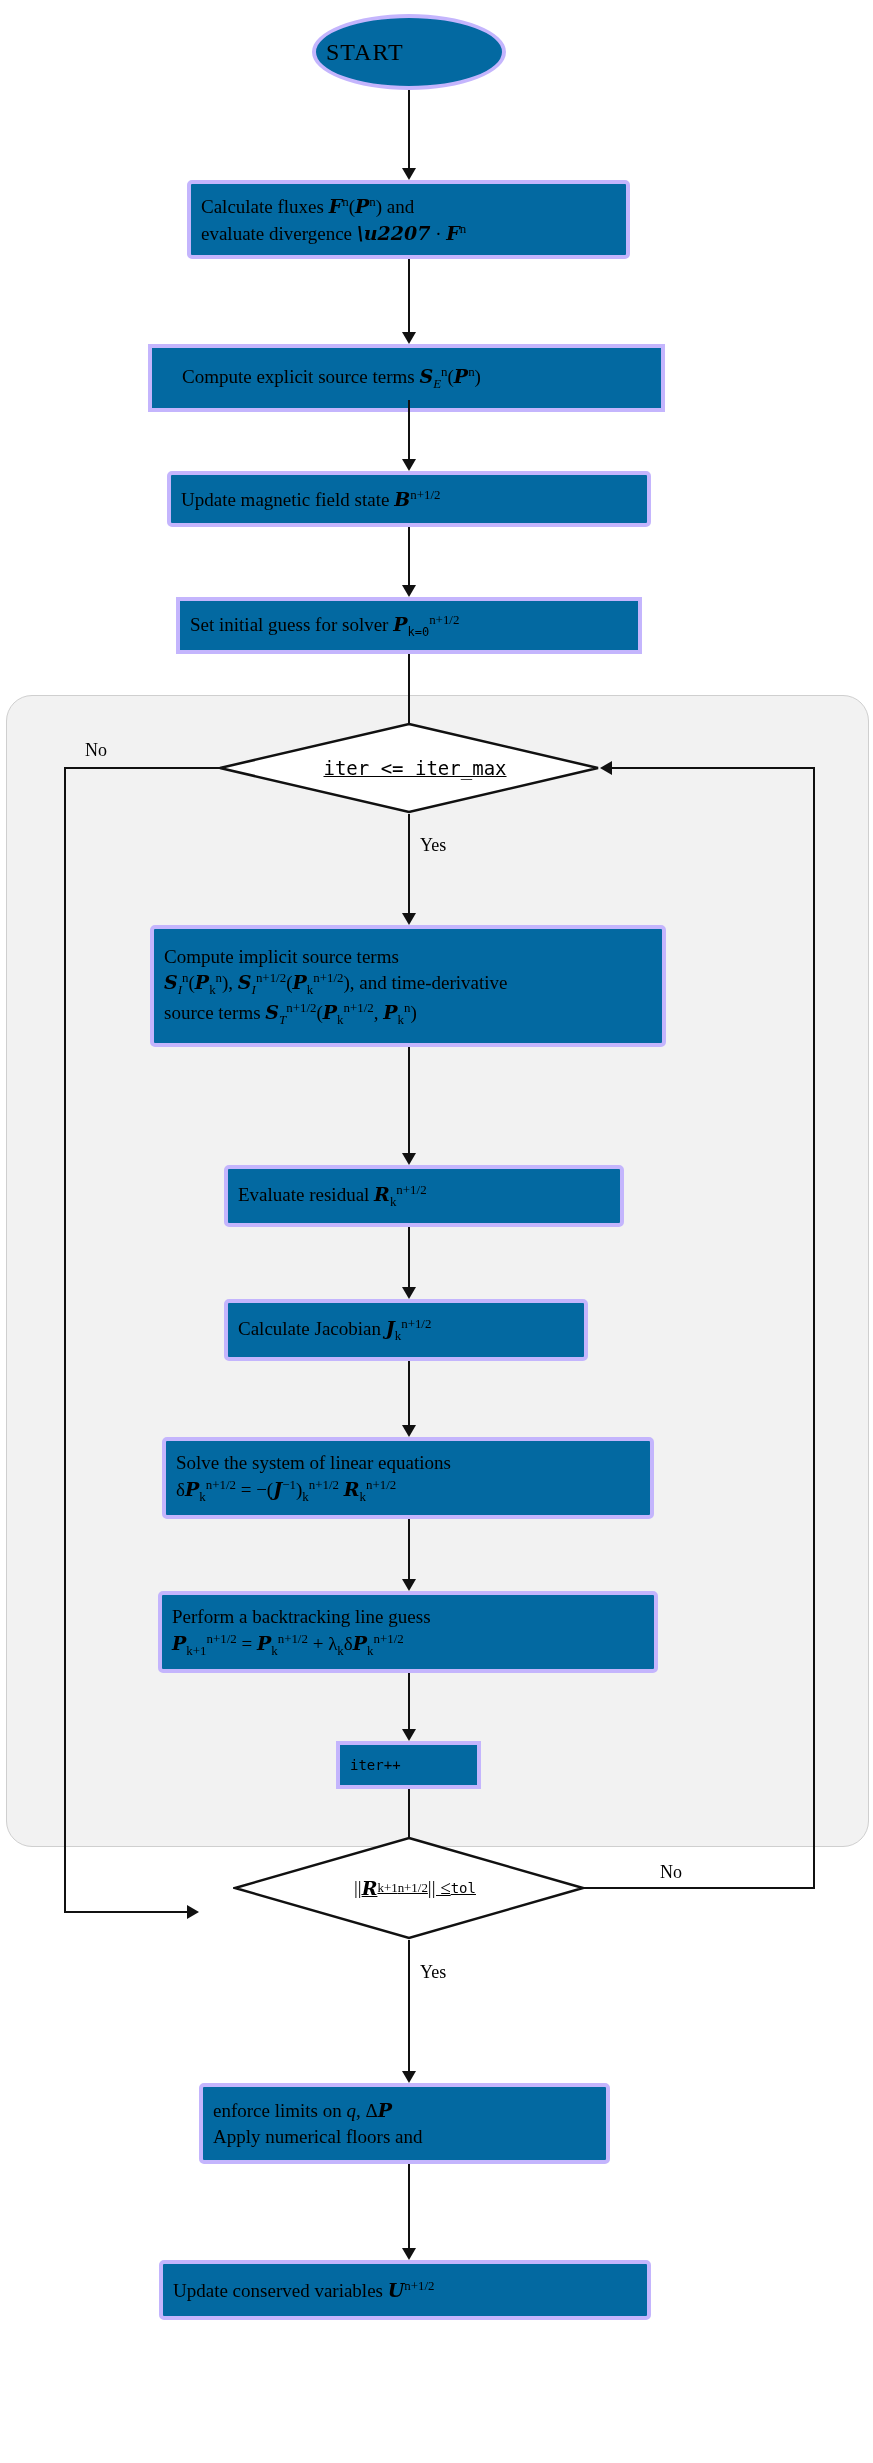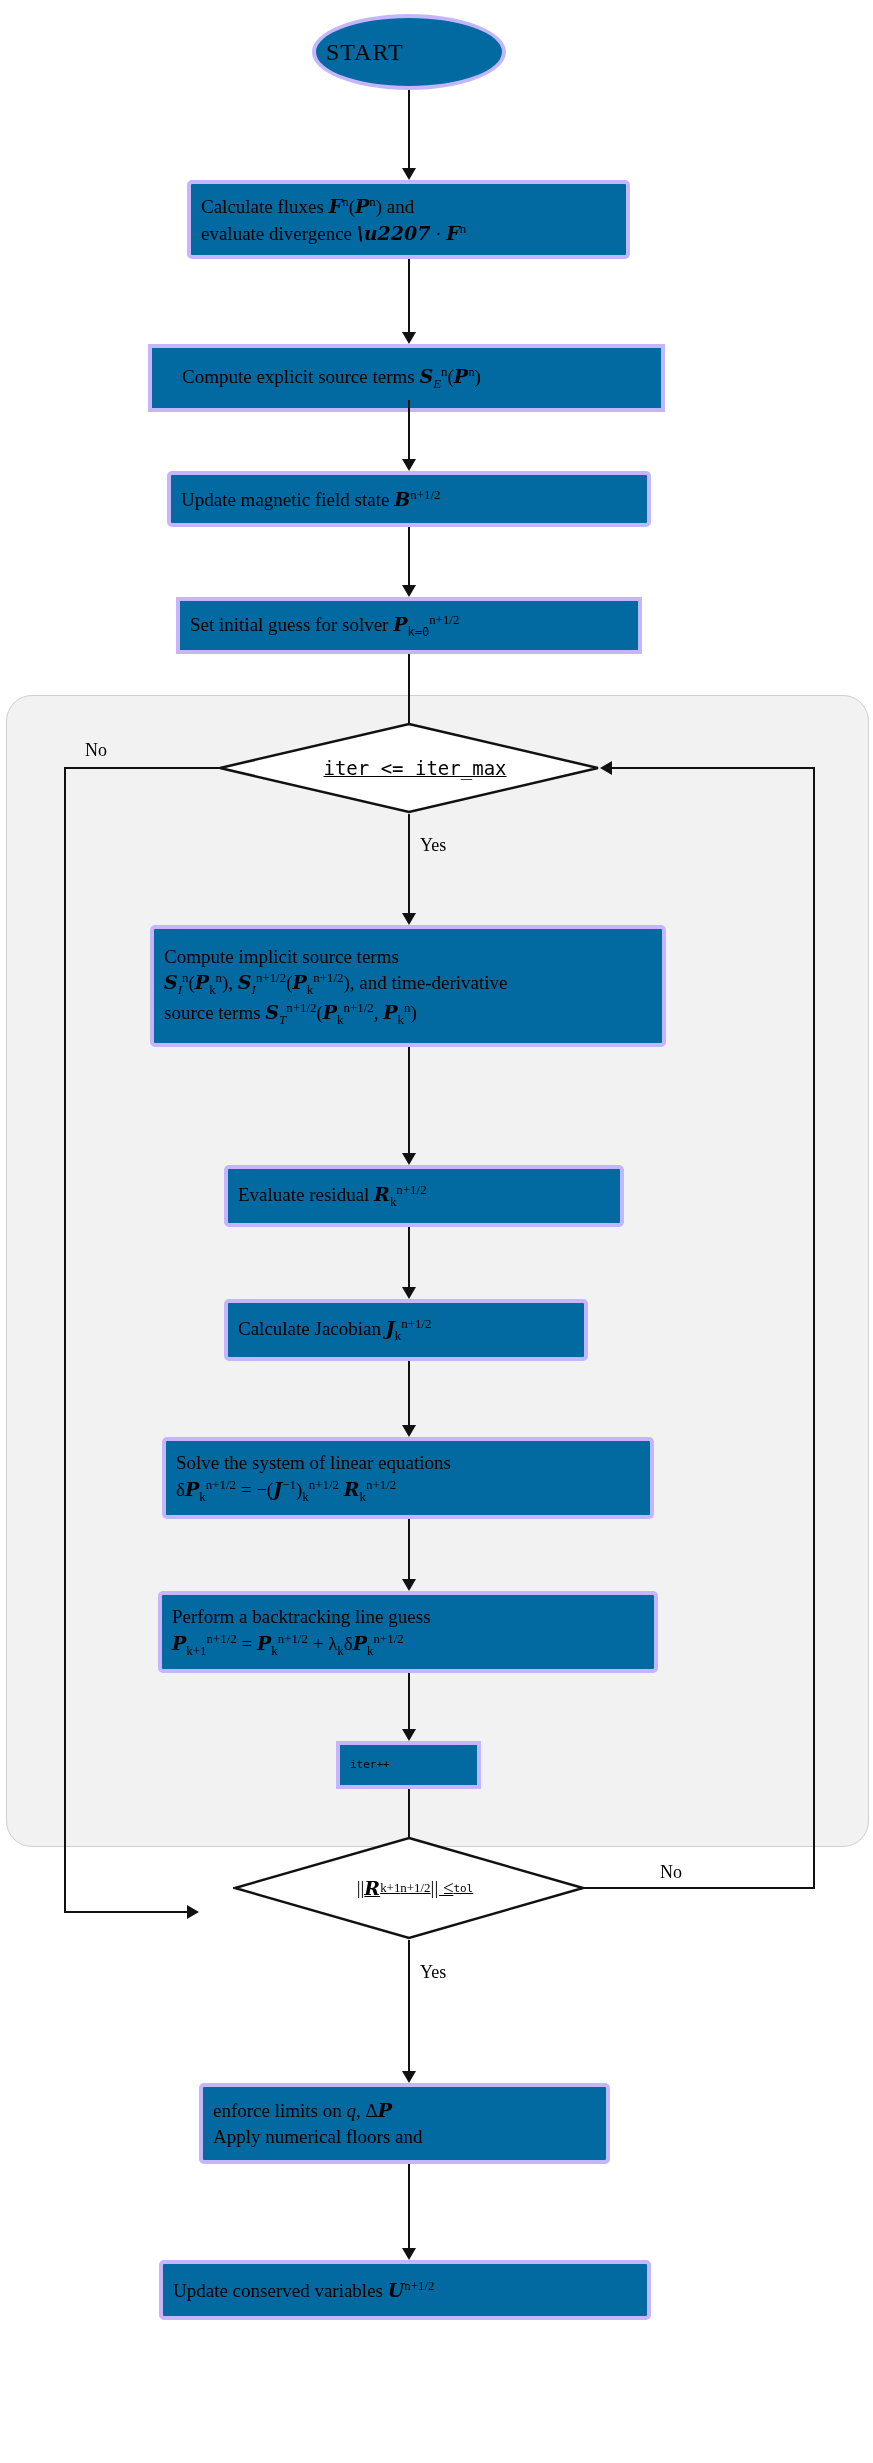--- a/index.html
+++ b/index.html
@@ -36,21 +36,21 @@
     width: 100%;
   }
   .rounded { border-radius: 5px; }
   .terminal {
     border-radius: 50%;
     font-size: 24px;
     letter-spacing: 1px;
   }
   .mono {
     font-family: "DejaVu Sans Mono", monospace;
-    font-size: 11px;
+    font-size: 14px;
   }
   .diamond-wrap {
     position: absolute;
   }
   .diamond-wrap .dshape {
     position: absolute;
     left: 0;
     top: 0;
     width: 100%;
     height: 100%;

